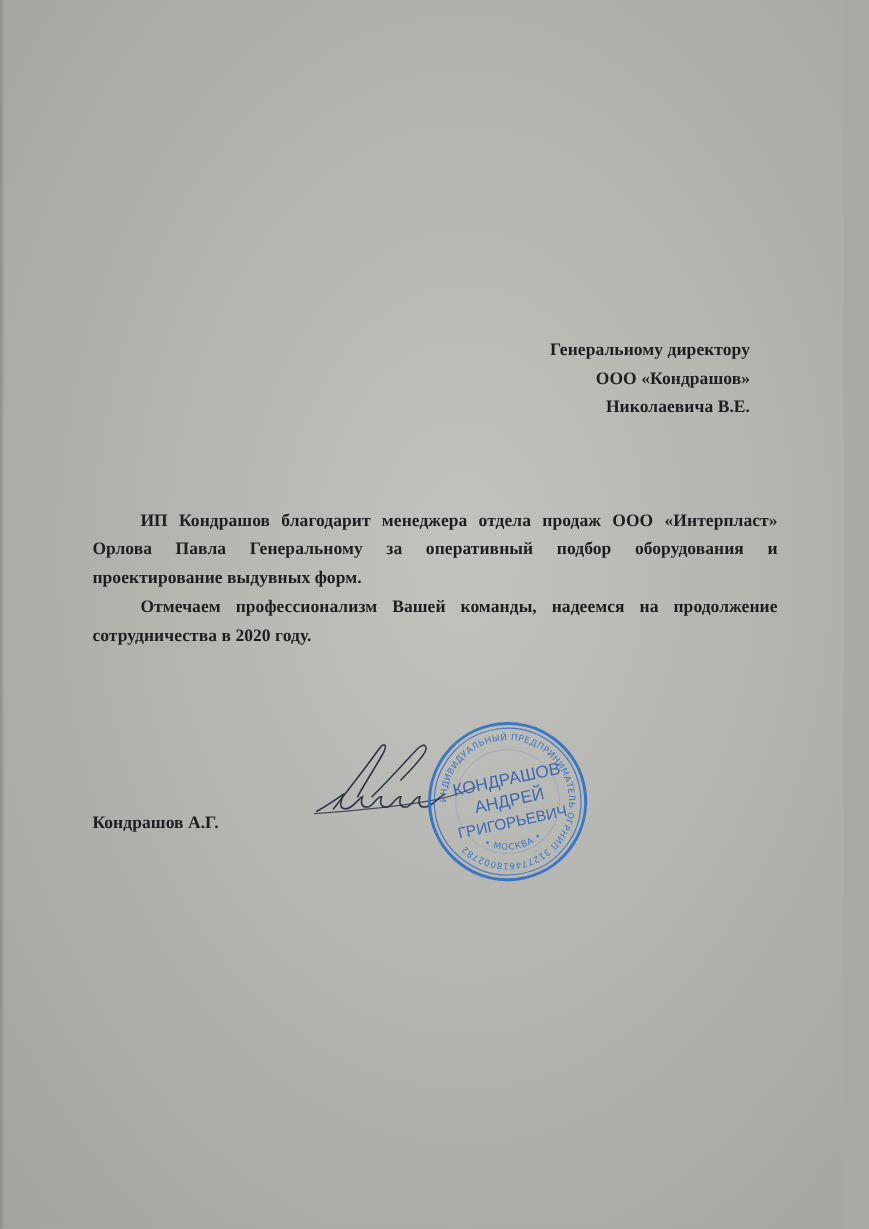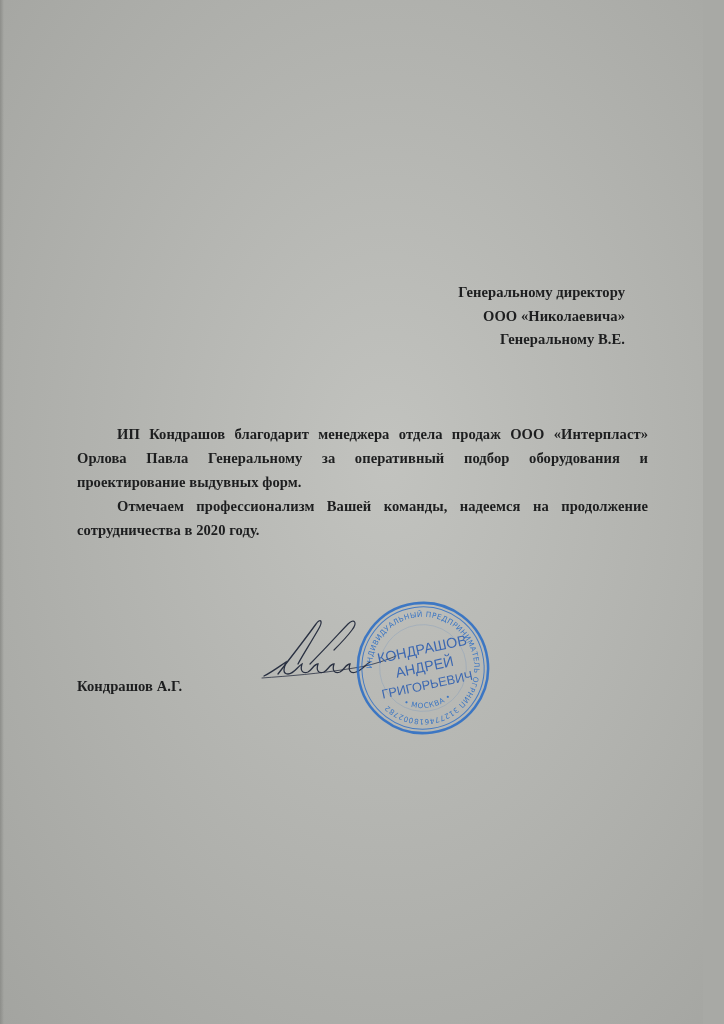--- a/index.html
+++ b/index.html
@@ -77,22 +77,22 @@
       height: 138px;
     }
   </style>
 </head>
 <body>
 
 <div class="page">
 
   <div class="addressee text">
     <div>Генеральному директору</div>
-    <div>ООО «Николаевича»</div>
-    <div>Генеральному В.Е.</div>
+    <div>ООО «Кондрашов»</div>
+    <div>Николаевича В.Е.</div>
   </div>
 
   <div class="body-block text">
     <p>ИП Кондрашов благодарит менеджера отдела продаж ООО «Интерпласт» Орлова Павла Генеральному за оперативный подбор оборудования и проектирование выдувных форм.</p>
     <p>Отмечаем профессионализм Вашей команды, надеемся на продолжение сотрудничества в 2020 году.</p>
   </div>
 
   <div class="signer text">Кондрашов А.Г.</div>
 
   <svg class="signature" viewBox="0 0 140 70">

